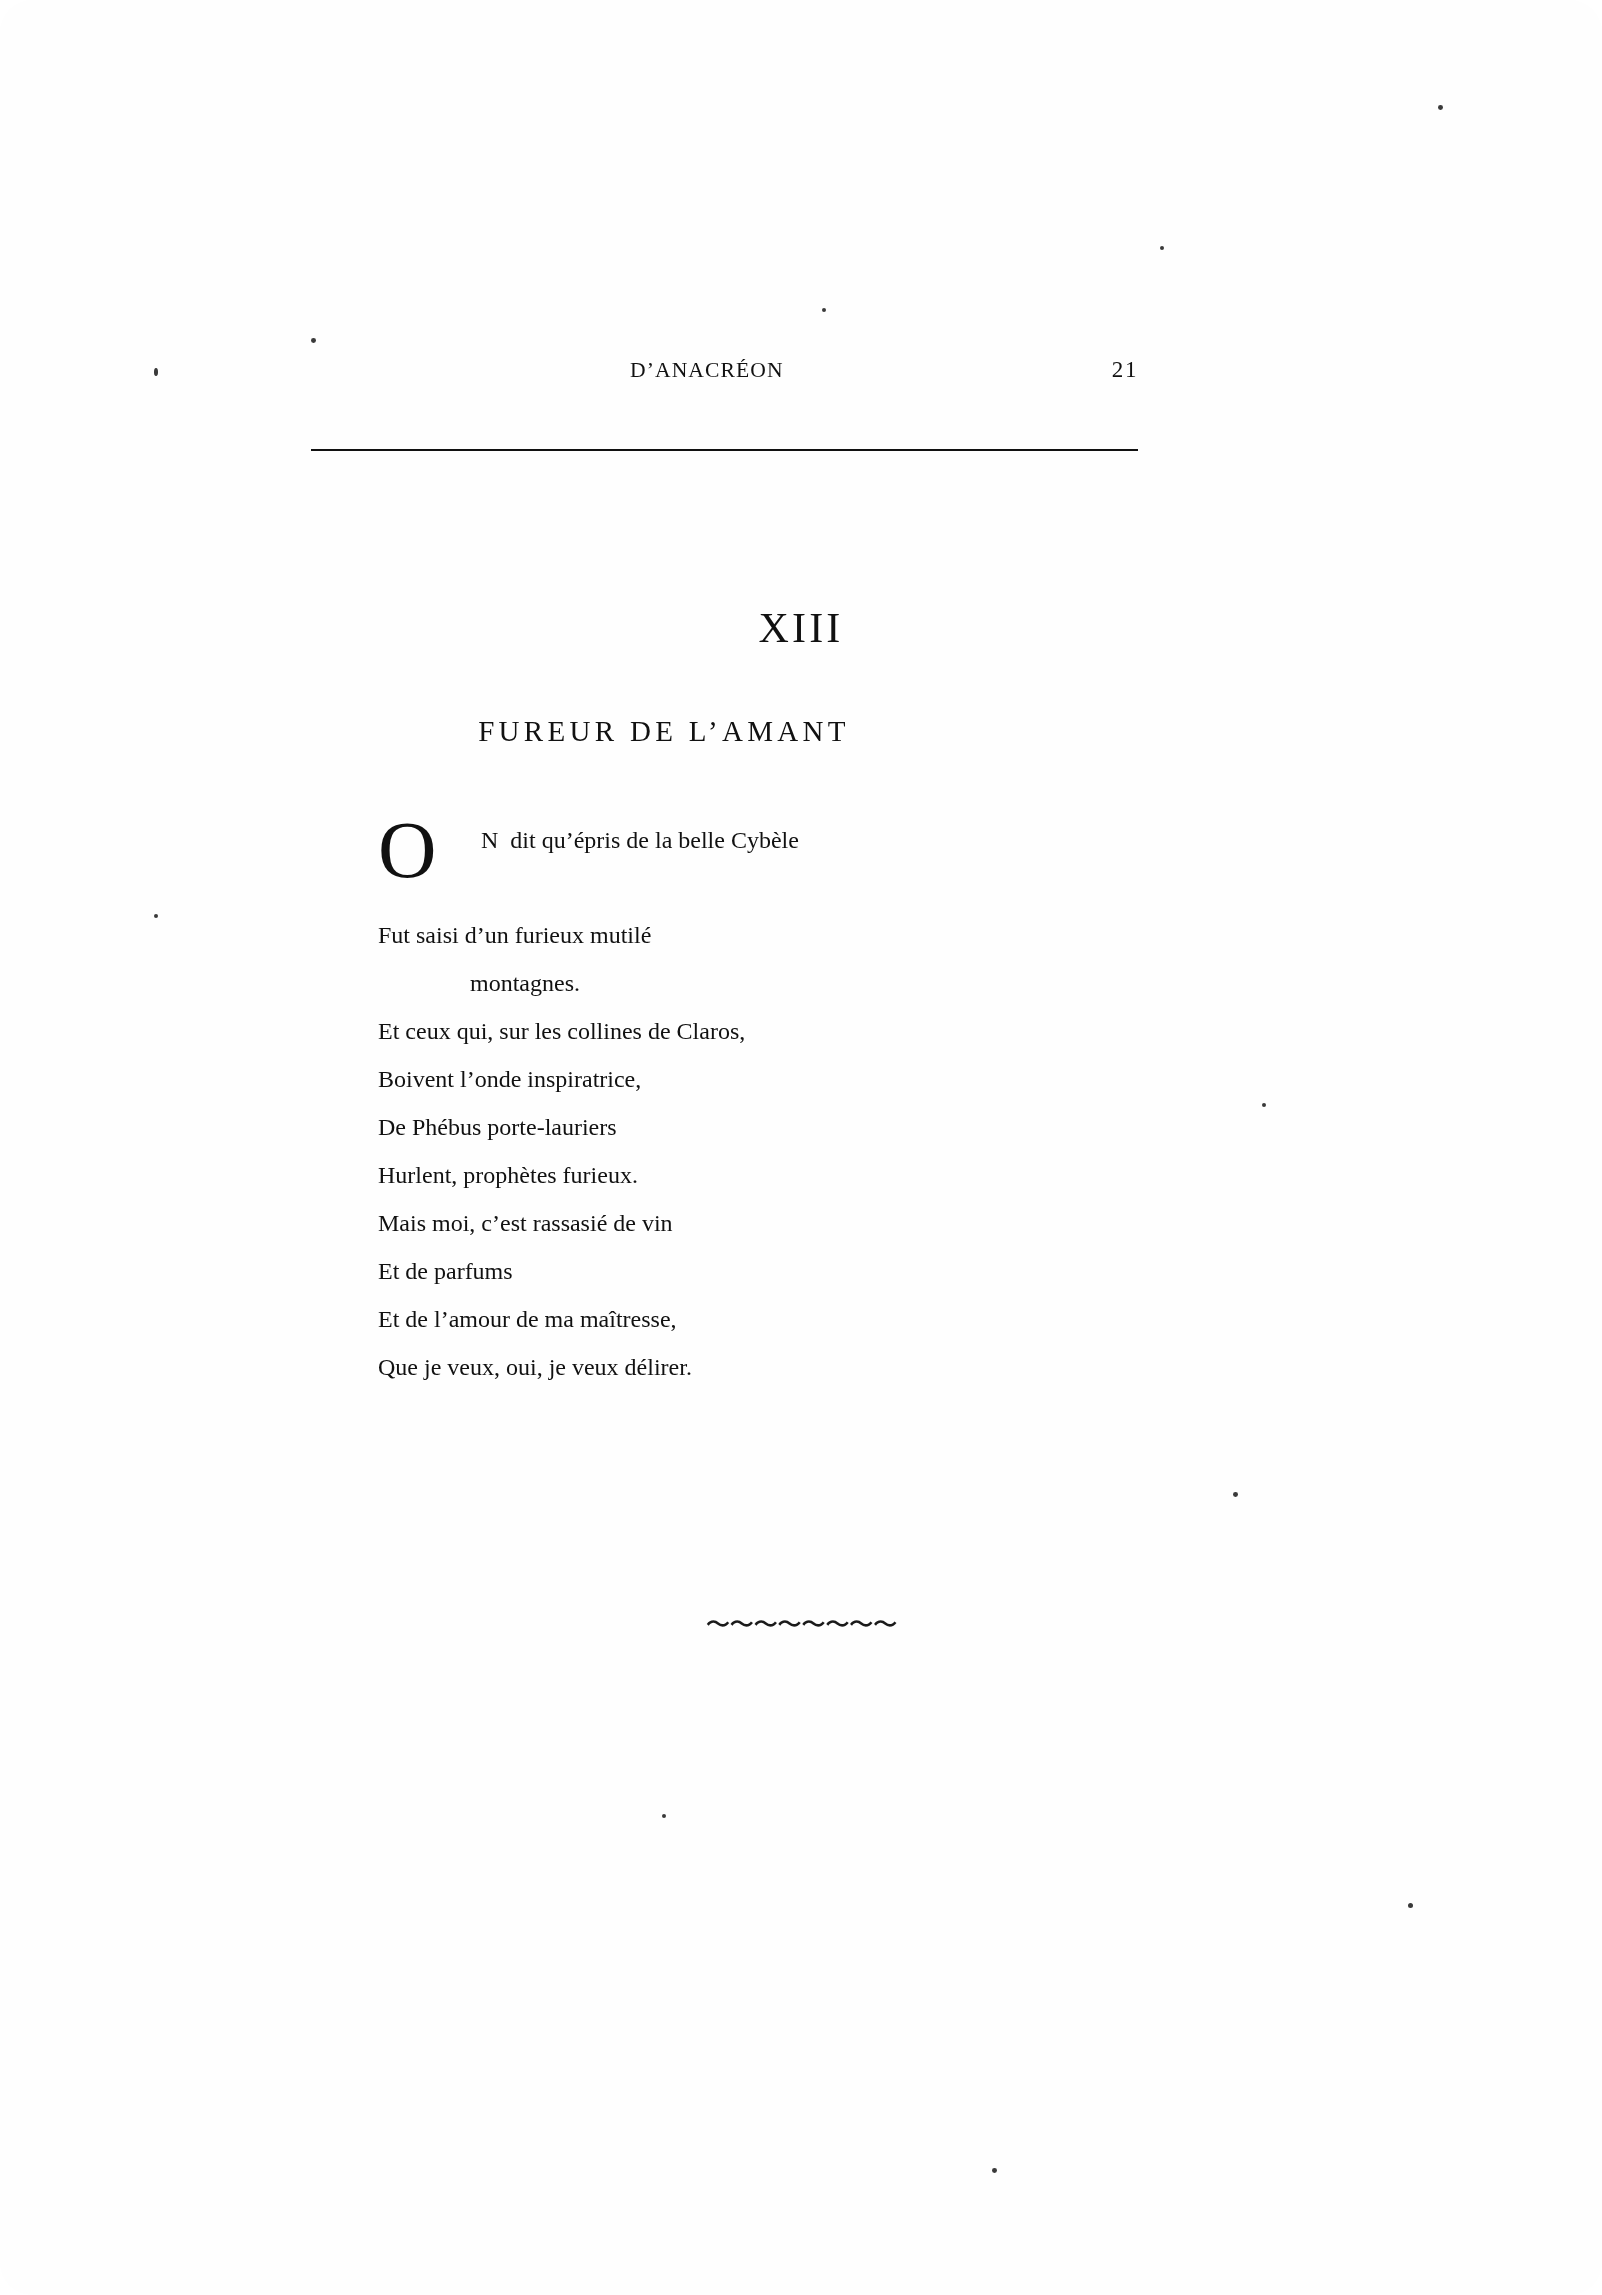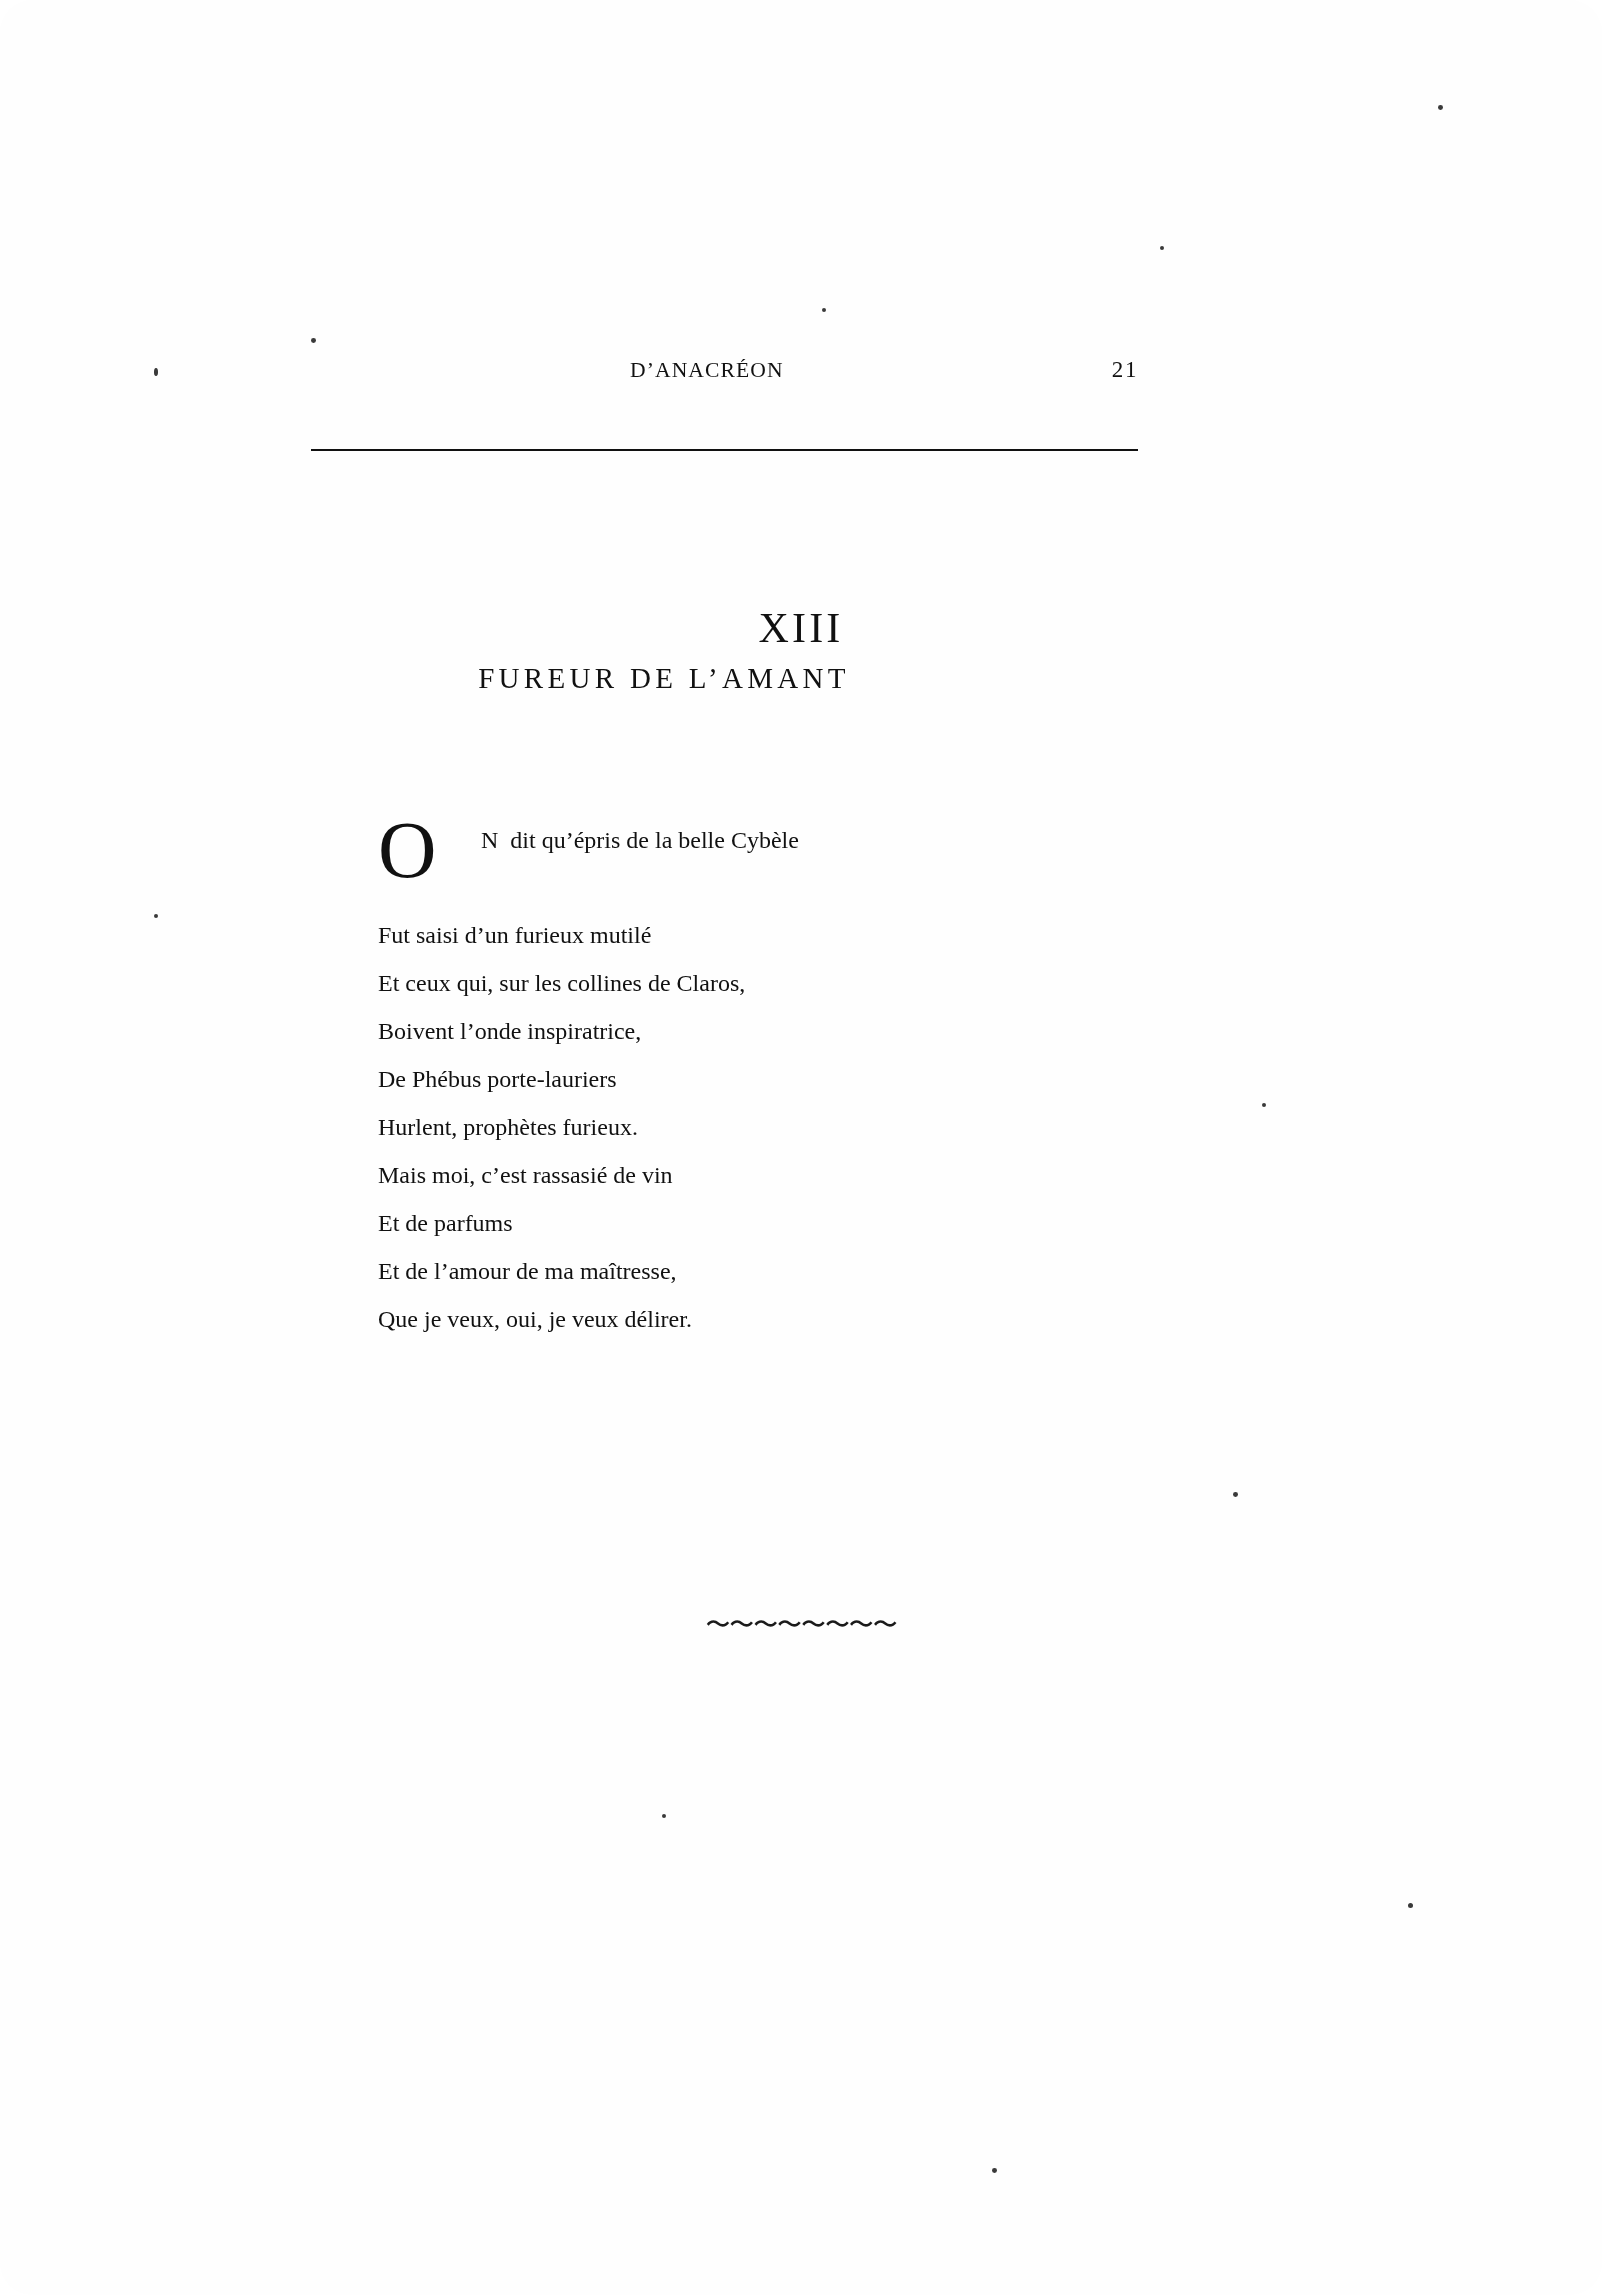--- a/index.html
+++ b/index.html
@@ -62,21 +62,21 @@
     top: 604px;
     left: 0;
     width: 1602px;
     text-align: center;
     font-size: 42px;
     letter-spacing: 3.2px;
     font-family: "Liberation Serif", serif;
   }
   .poem-title {
     position: absolute;
-    top: 662px;
+    top: 715px;
     left: 0;
     width: 1328px;
     text-align: center;
     font-size: 29px;
     letter-spacing: 4.3px;
     font-family: "Liberation Serif", serif;
   }
 
   
   .poem {
@@ -146,20 +146,21 @@
 
   <div class="poem-number">XIII</div>
   <div class="poem-title">FUREUR DE L’AMANT</div>
 
   <div class="poem">
     <div class="drop-block">
       <span class="dropcap">O</span>
       <div class="line drop-line-1">N  dit qu’épris de la belle Cybèle</div>
     </div>
     <div class="line">Fut saisi d’un furieux mutilé</div>
+    <div class="line"><span class="indent"></span><span>montagnes.</span></div>
     <div class="line">Et ceux qui, sur les collines de Claros,</div>
     <div class="line">Boivent l’onde inspiratrice,</div>
     <div class="line">De Phébus porte-lauriers</div>
     <div class="line">Hurlent, prophètes furieux.</div>
     <div class="line">Mais moi, c’est rassasié de vin</div>
     <div class="line">Et de parfums</div>
     <div class="line">Et de l’amour de ma maîtresse,</div>
     <div class="line">Que je veux, oui, je veux délirer.</div>
   </div>
 

